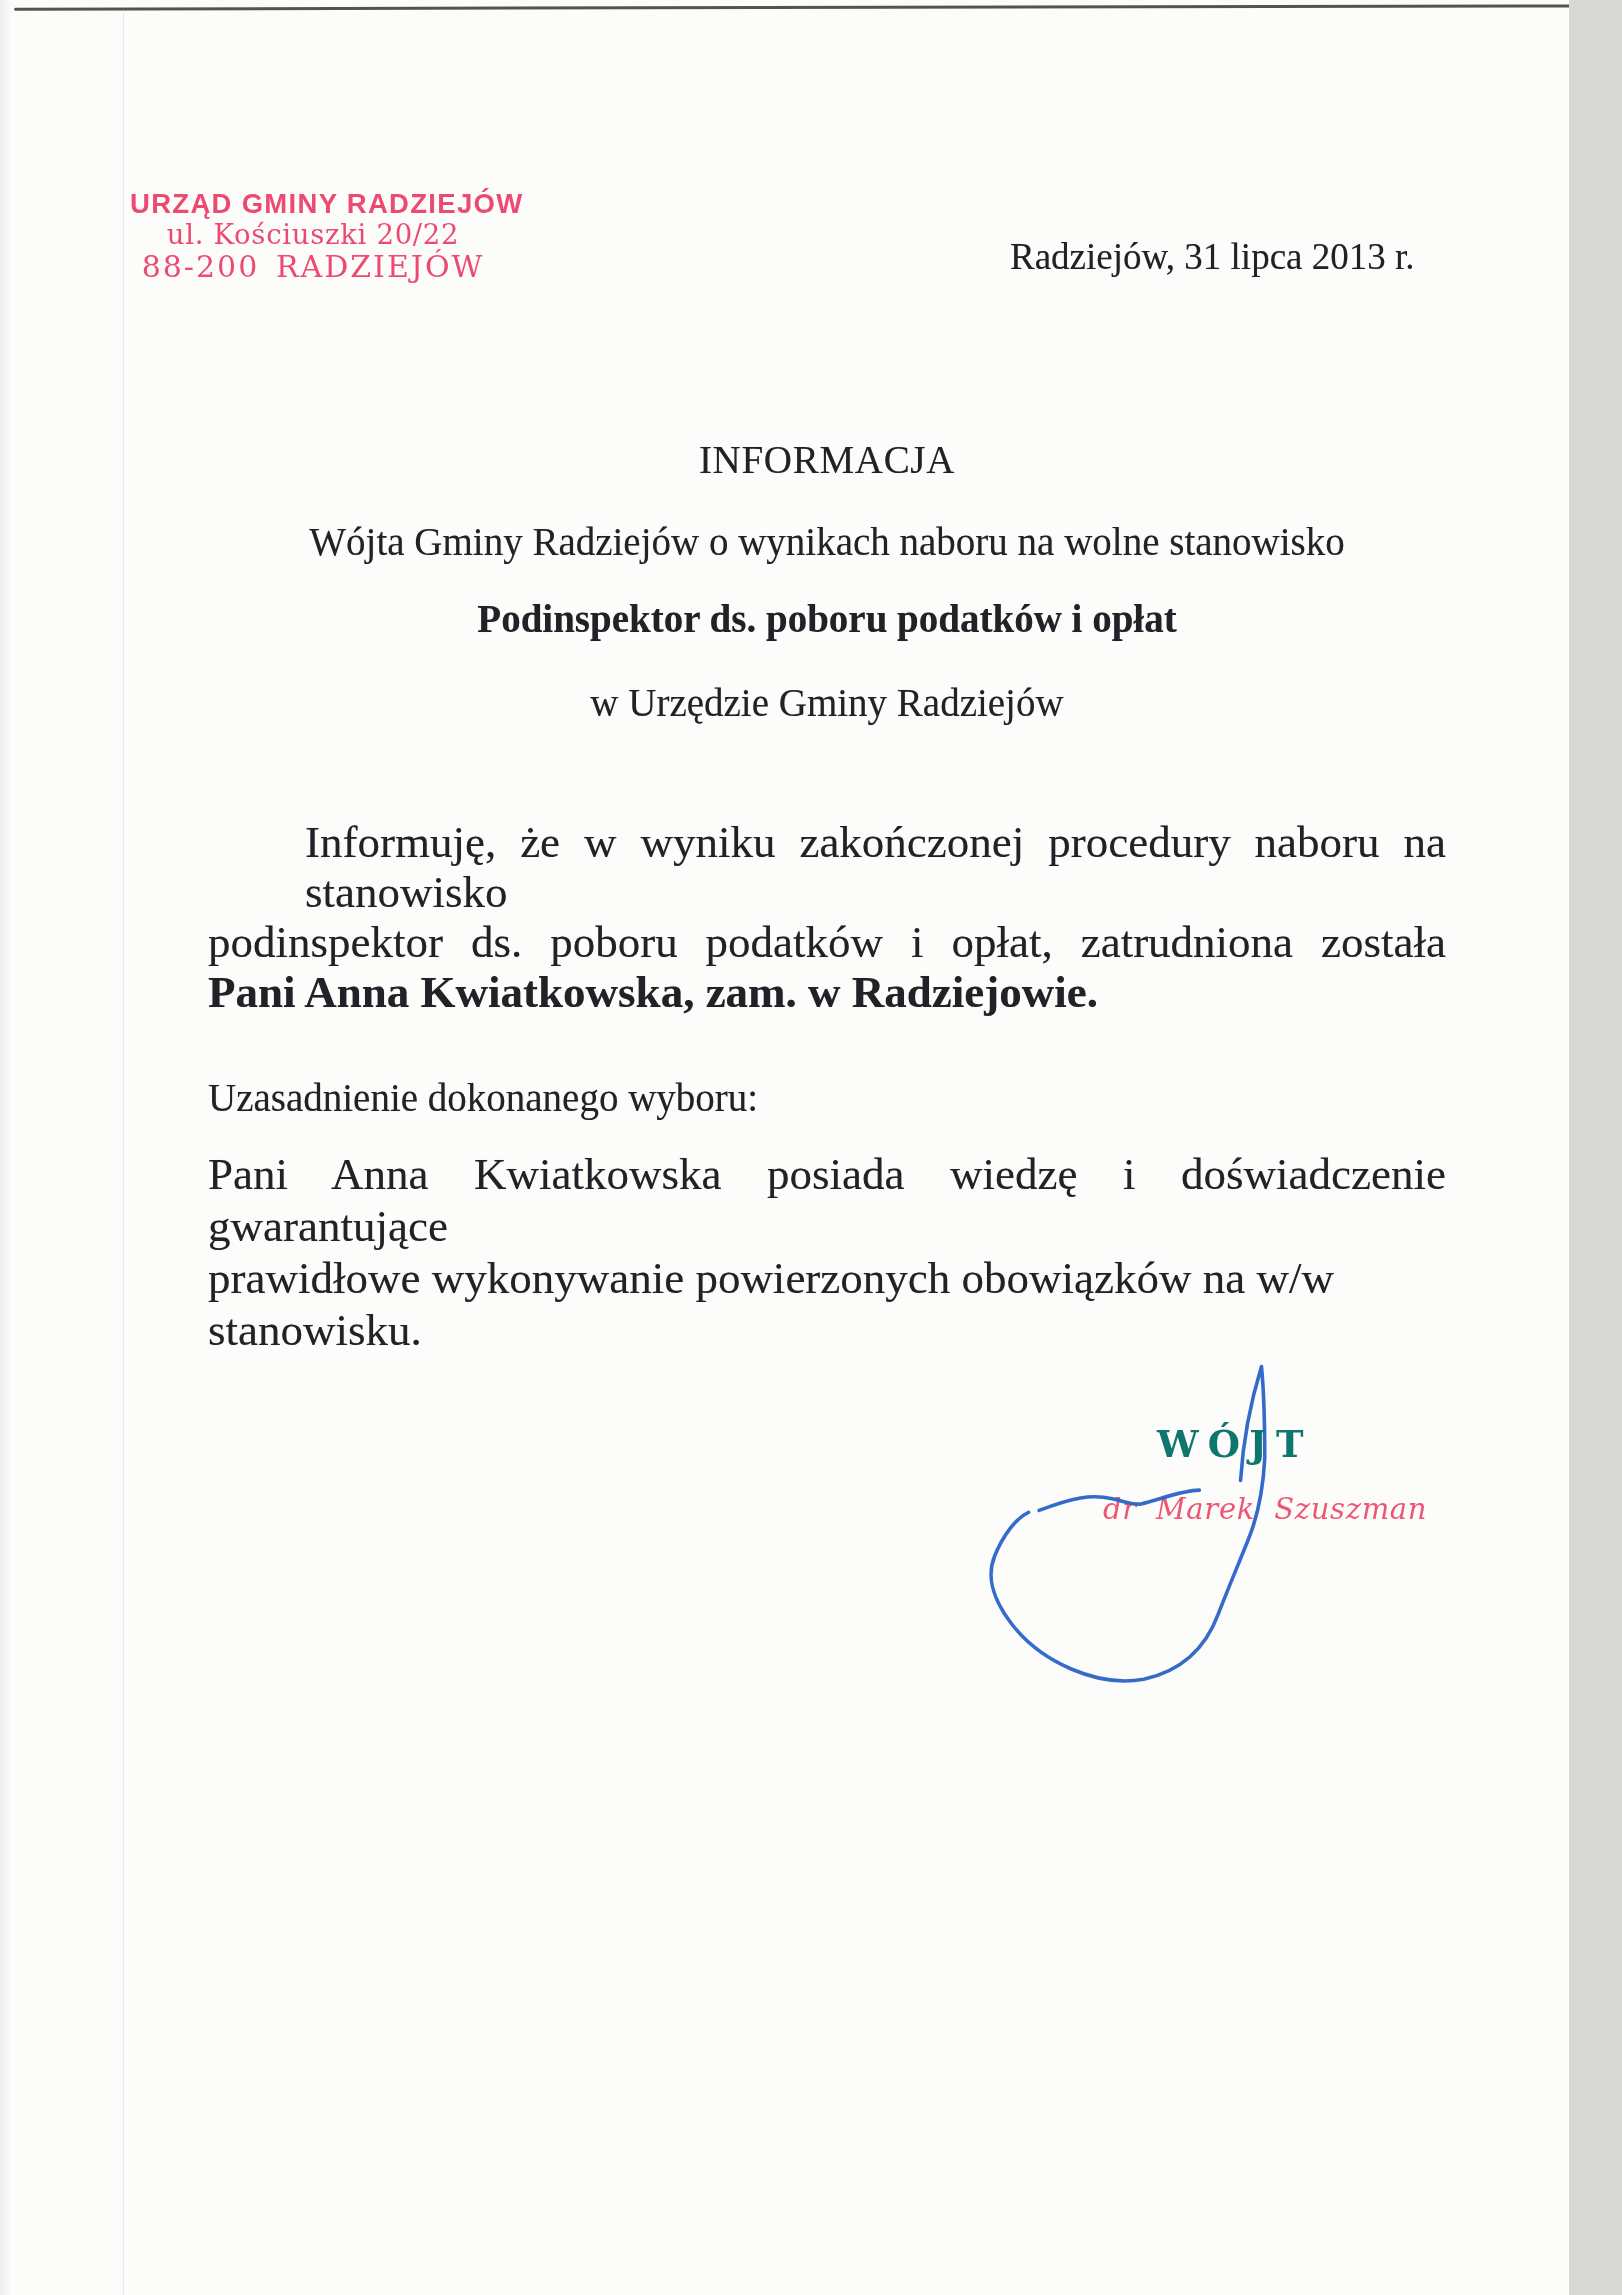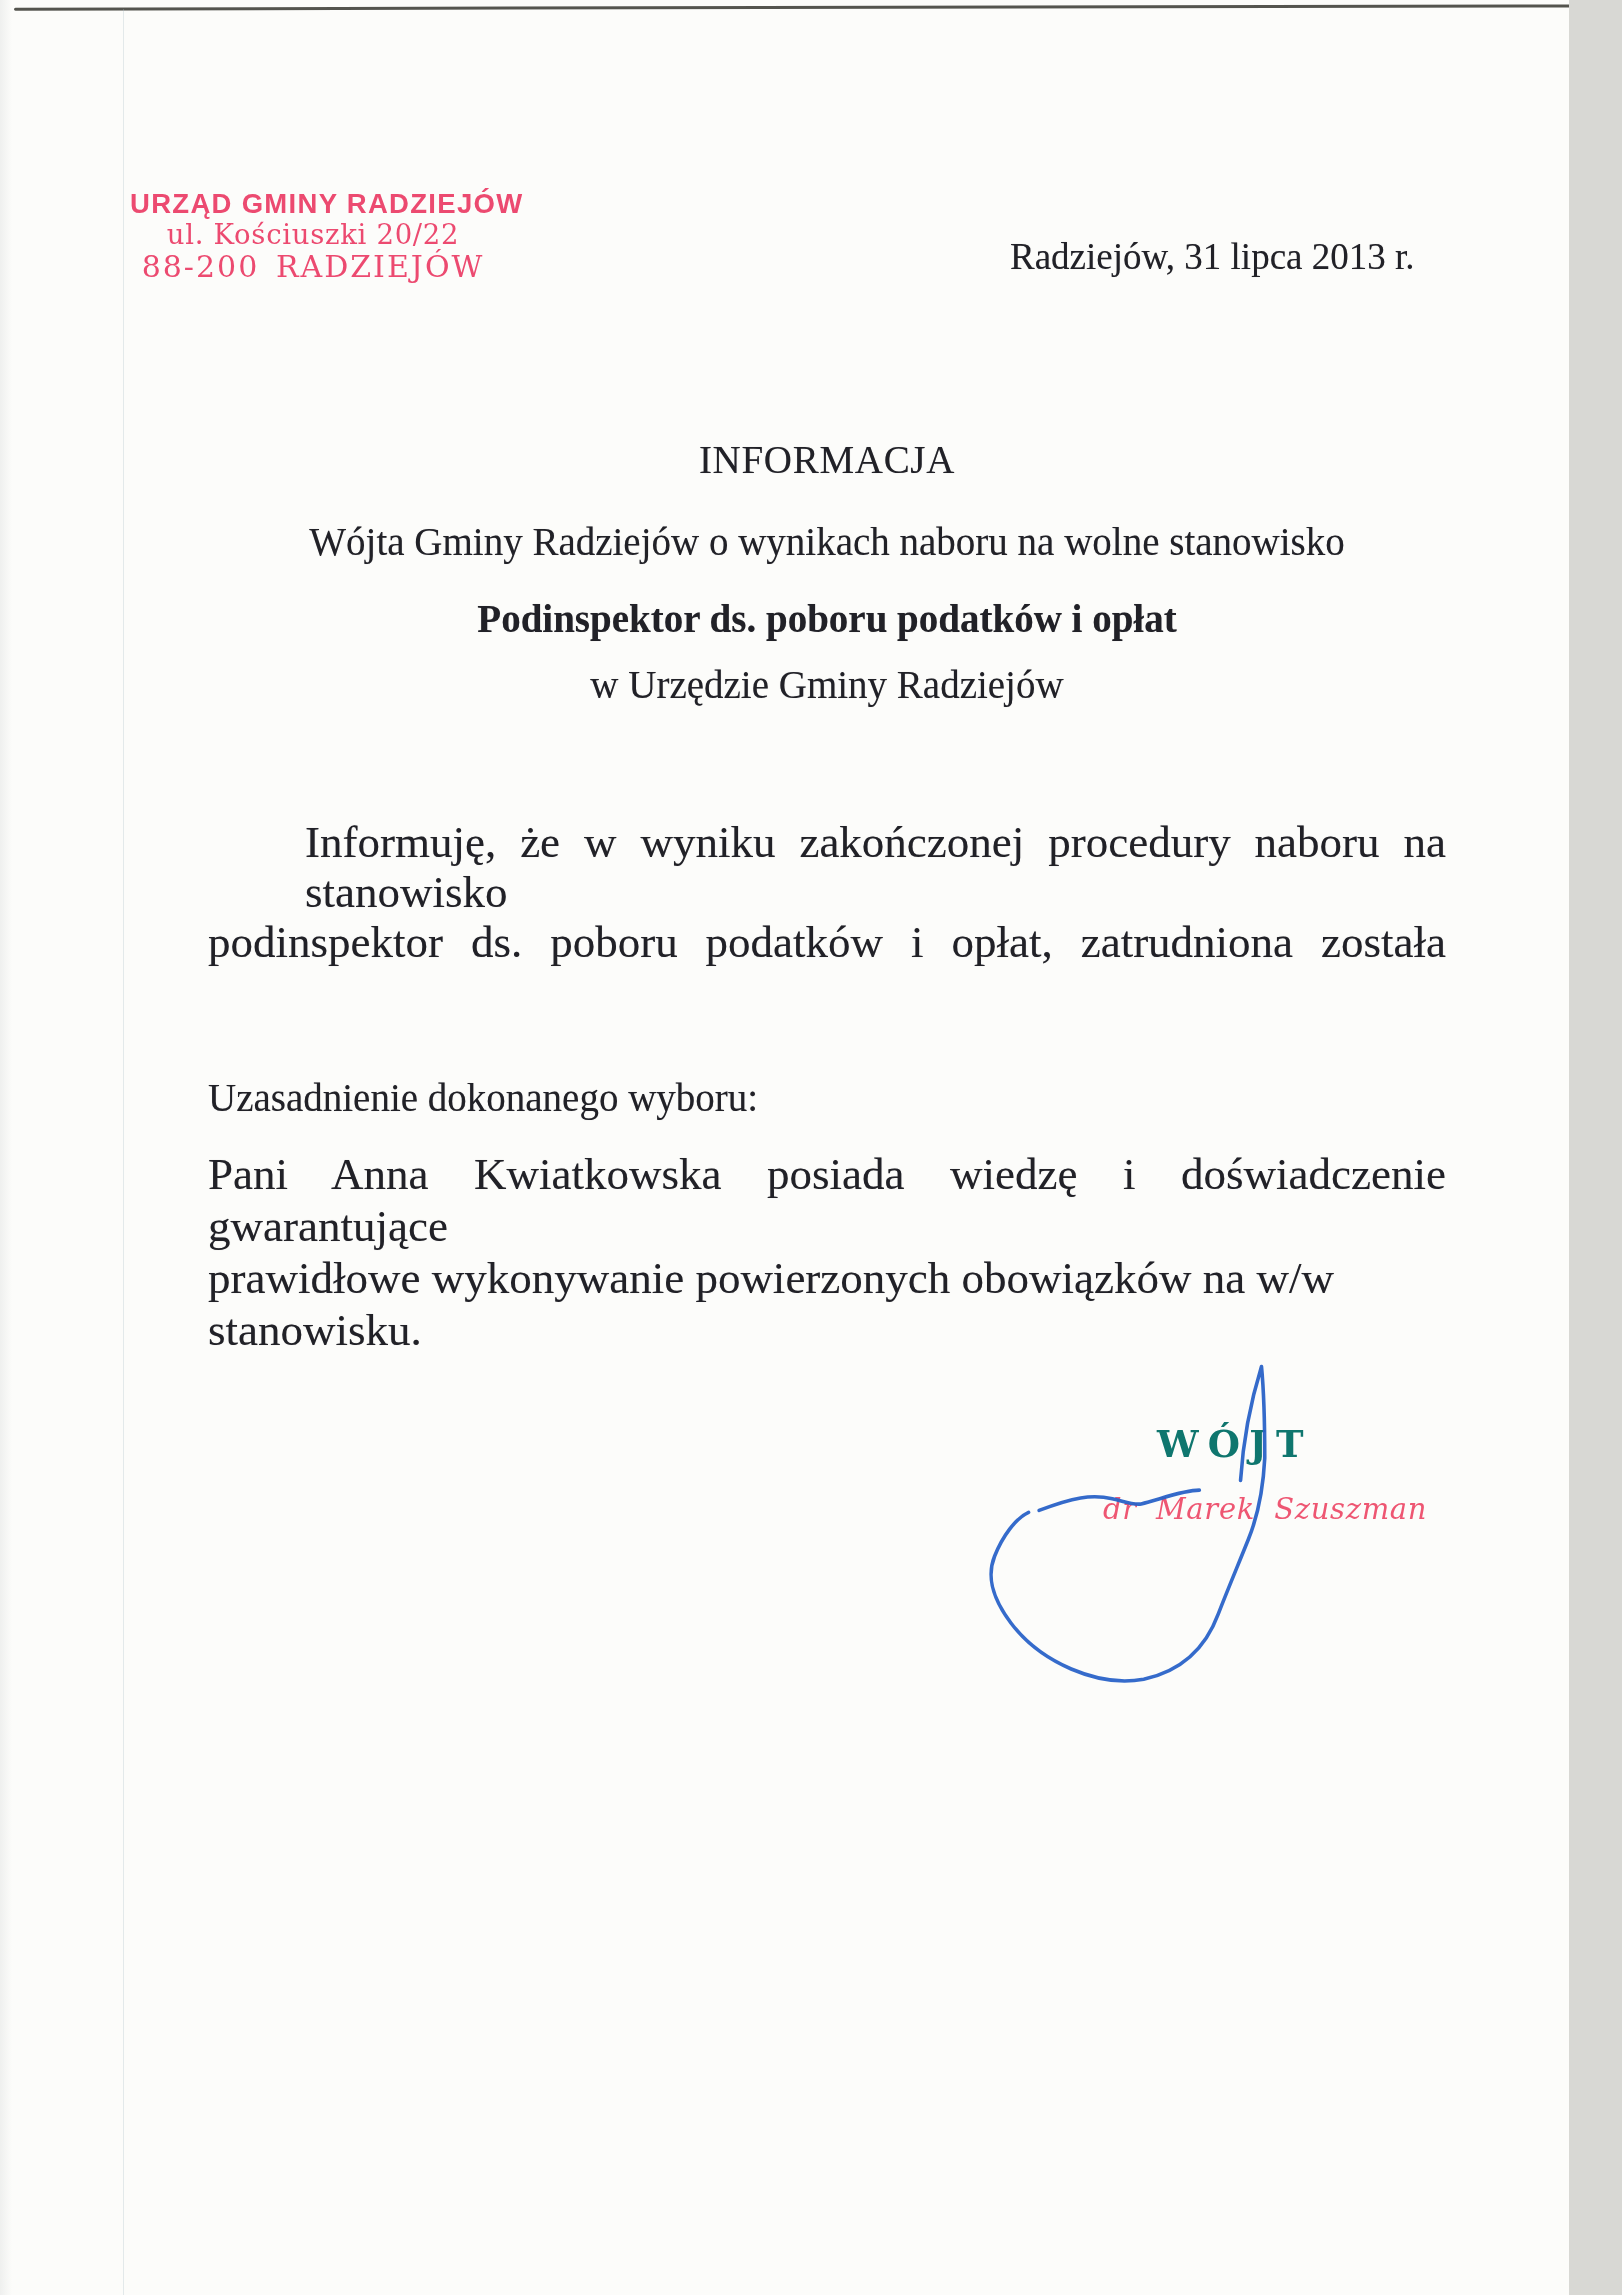--- a/index.html
+++ b/index.html
@@ -84,21 +84,21 @@
     position: absolute;
     left: 208px;
     width: 1238px;
     text-align: center;
     white-space: nowrap;
     text-shadow: 0 0 0.7px rgba(20,20,30,0.35);
   }
   .h-title    { top: 438px;  font-size: 39px; line-height: 43px; letter-spacing: 0.7px; }
   .h-subtitle { top: 520px;  font-size: 39px; line-height: 43px; }
   .h-position { top: 597px;  font-size: 39px; line-height: 43px; font-weight: 700; }
-  .h-office   { top: 663px; font-size: 39px; line-height: 43px; }
+  .h-office   { top: 681px; font-size: 39px; line-height: 43px; }
 
   
   .para {
     position: absolute;
     left: 208px;
     width: 1238px;
     font-size: 45px;
     text-shadow: 0 0 0.7px rgba(20,20,30,0.35);
   }
   .p1 { top: 817px; line-height: 50px; }
@@ -169,20 +169,21 @@
   <div class="dateline">Radziejów, 31 lipca 2013 r.</div>
 
   <div class="centered h-title">INFORMACJA</div>
   <div class="centered h-subtitle">Wójta Gminy Radziejów o wynikach naboru na wolne stanowisko</div>
   <div class="centered h-position">Podinspektor ds. poboru podatków i opłat</div>
   <div class="centered h-office">w Urzędzie Gminy Radziejów</div>
 
   <div class="para p1">
     <div class="line-just indent">Informuję, że w wyniku zakończonej procedury naboru na stanowisko</div>
     <div class="line-just">podinspektor ds. poboru podatków i opłat, zatrudniona została</div>
+    <div class="bold">Pani Anna Kwiatkowska, zam. w Radziejowie.</div>
   </div>
 
   <div class="label-line">Uzasadnienie dokonanego wyboru:</div>
 
   <div class="para p2">
     <div class="line-just">Pani Anna Kwiatkowska posiada wiedzę i doświadczenie gwarantujące</div>
     <div>prawidłowe wykonywanie powierzonych obowiązków na w/w stanowisku.</div>
   </div>
 
   <div class="wojt-stamp">WÓJT</div>

